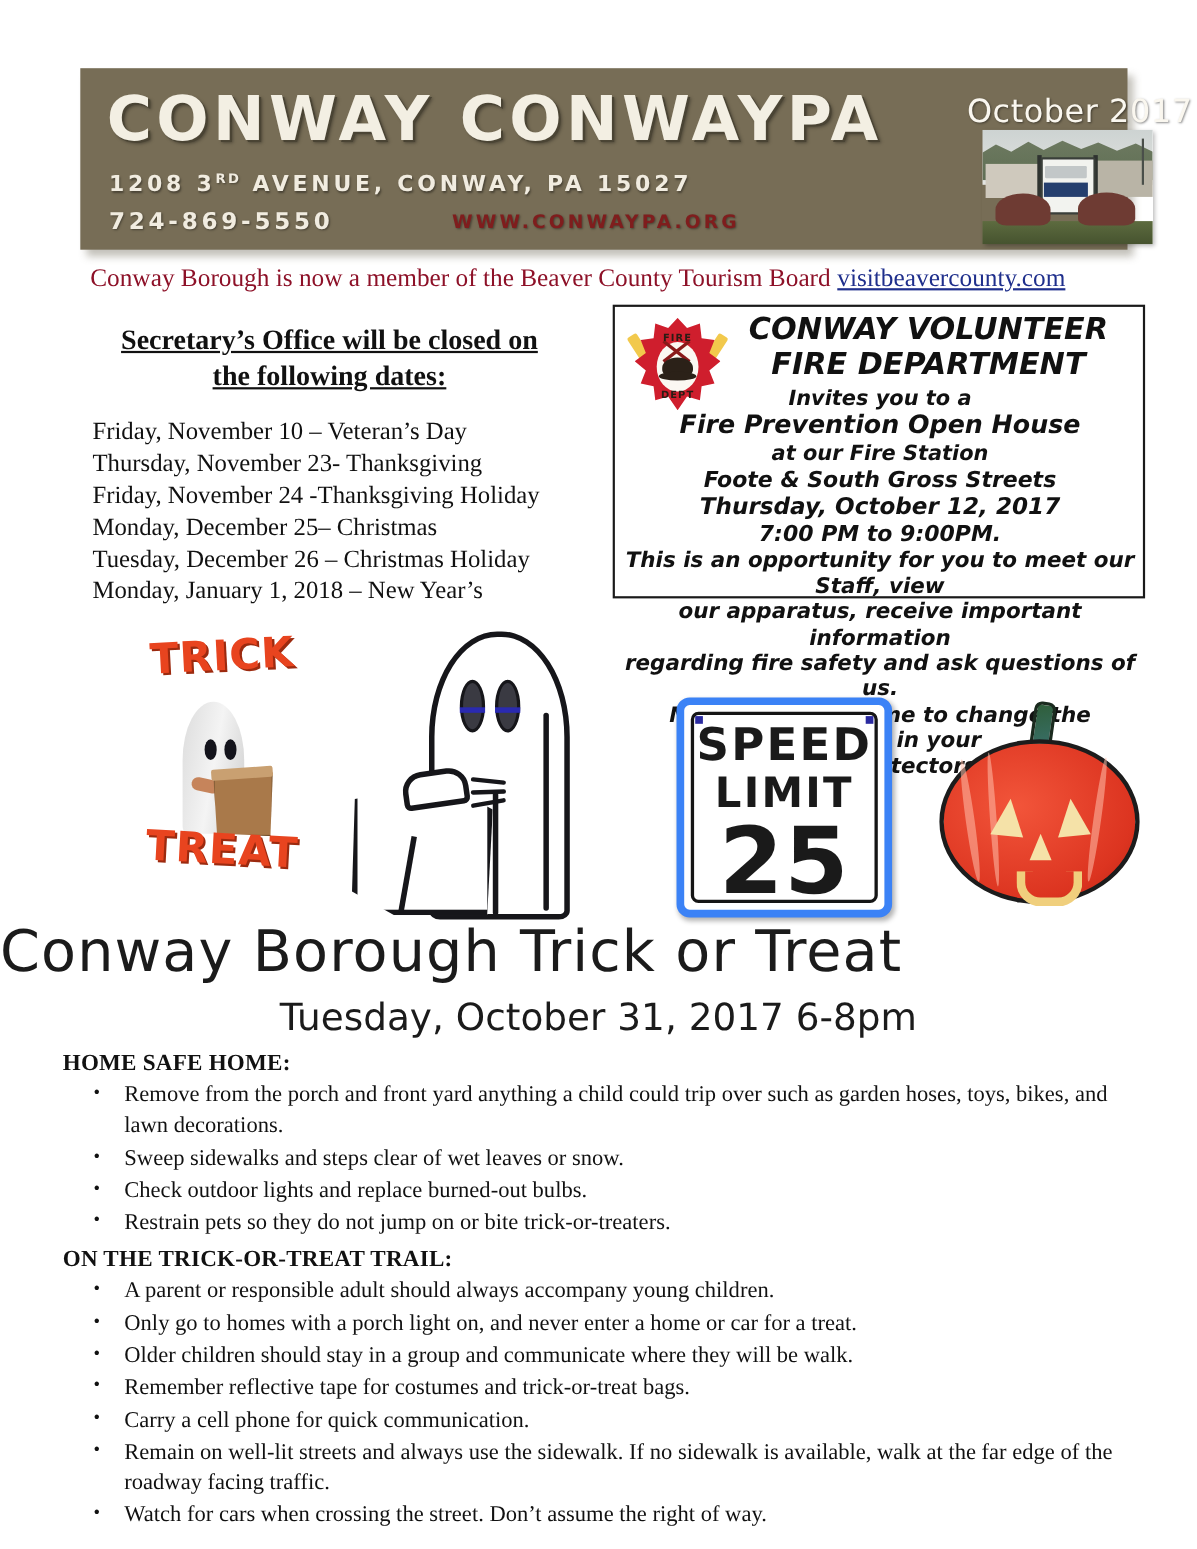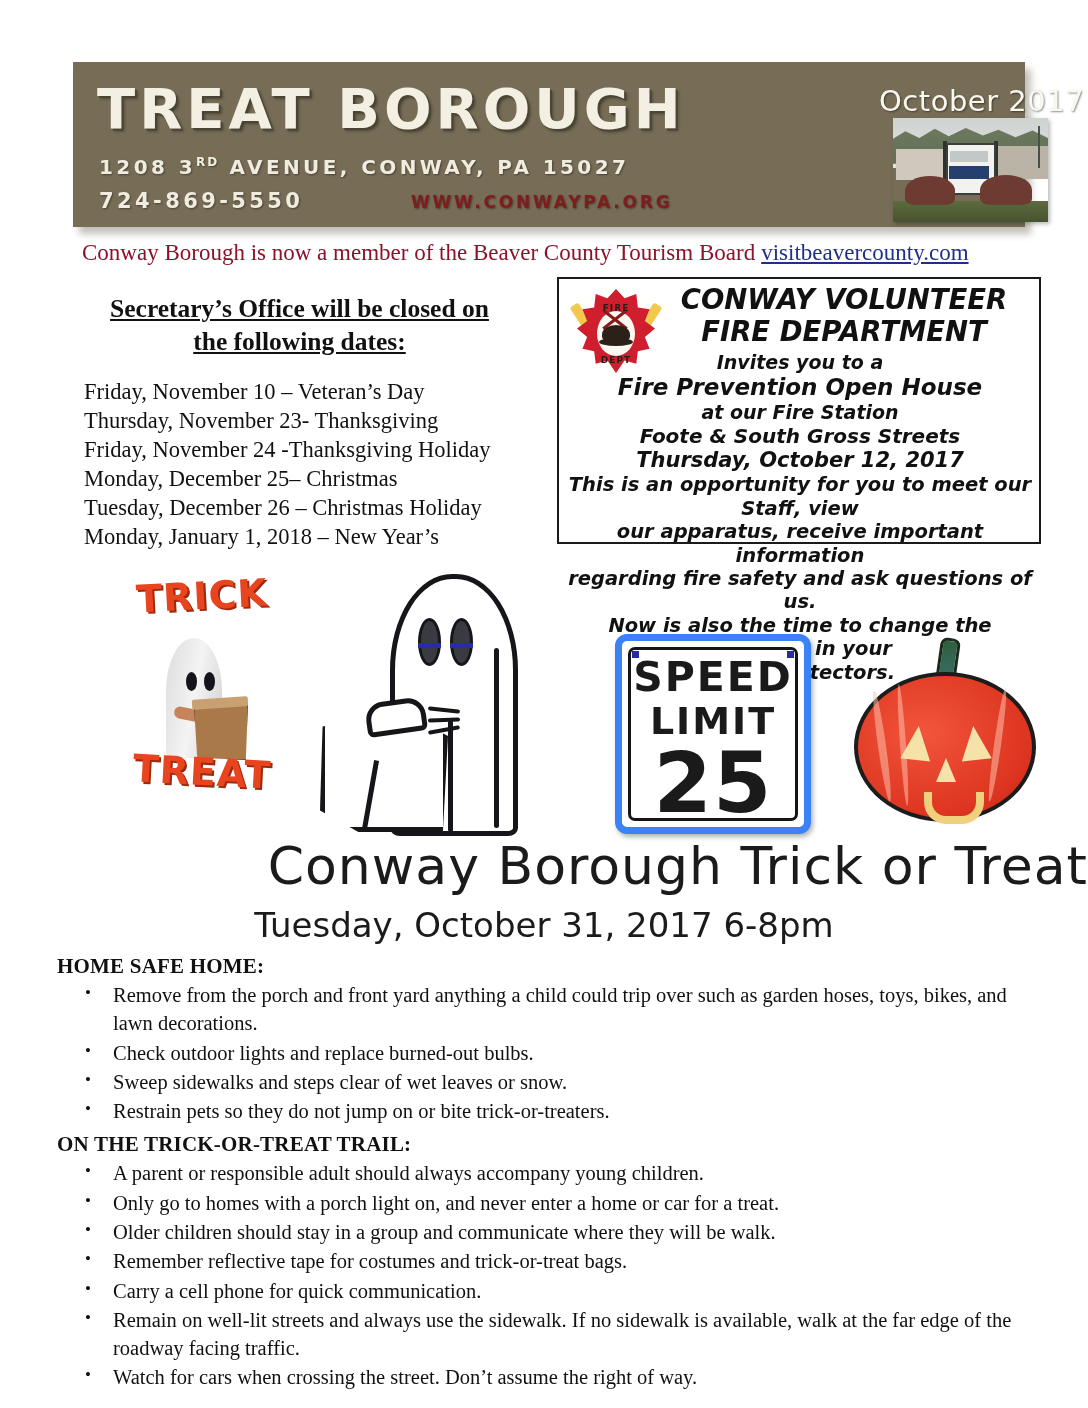--- a/index.html
+++ b/index.html
@@ -398,21 +398,21 @@
   }
   .pk-mouth {
     position:absolute; left:76px; top:154px; width:44px; height:24px;
     border:8px solid #f0cf7d; border-top:none;
     border-radius: 0 0 22px 22px;
   }
 
   
   #tot-title {
     position:absolute; left:0; top:836px; width:1088px;
-    text-align:right;
+    text-align:left;
     font-family:"DejaVu Sans", sans-serif;
     font-size:52px;
     letter-spacing:1px;
     color:#1b1b1b;
     white-space:nowrap;
   }
   #tot-subtitle {
     position:absolute; left:0; top:905px; width:1088px;
     text-align:center;
     font-family:"DejaVu Sans", sans-serif;
@@ -448,21 +448,21 @@
     font-size: 17px;
     top: 0px;
   }
   #tips-head-trail { margin-top: 7px; }
 </style>
 </head>
 <body>
 
 <div id="masthead">
   <div class="banner-bg"></div>
-  <div class="banner-title">TREAT BOROUGH</div>
+  <div class="banner-title">CONWAY CONWAYPA</div>
   <div class="banner-addr"><span>1208  3</span><sup>RD</sup><span> AVENUE, CONWAY, PA  15027</span></div>
   <div class="banner-phone">724-869-5550</div>
   <div class="banner-web">WWW.CONWAYPA.ORG</div>
   <div class="banner-month">October 2017</div>
 </div>
 
 <div id="sign-photo">
   <div class="ph-sky"></div>
   <div class="ph-trees"></div>
   <div class="ph-bldg"></div>
@@ -516,20 +516,21 @@
     <span>CONWAY VOLUNTEER</span><br>
     <span>FIRE DEPARTMENT</span>
   </div>
 
   <div class="fd-body">
     <span class="l fd-invite">Invites you to a</span>
     <span class="l fd-open">Fire Prevention Open House</span>
     <span class="l fd-at">at our Fire Station</span>
     <span class="l fd-where">Foote &amp; South Gross Streets</span>
     <span class="l fd-when">Thursday, October 12, 2017</span>
+    <span class="l fd-time">7:00 PM to 9:00PM.</span>
     <span class="l fd-para">This is an opportunity for you to meet our Staff, view</span>
     <span class="l fd-para">our apparatus, receive important information</span>
     <span class="l fd-para">regarding fire safety and ask questions of us.</span>
     <span class="l fd-para">Now is also the time to change the batteries in your</span>
     <span class="l fd-para">smoke detectors.</span>
   </div>
 </div>
 
 <div id="tot-art">
   <div class="tot-word" id="tot-word-trick">TRICK</div>
@@ -579,22 +580,22 @@
   <div class="pk-mouth"></div>
 </div>
 
 <div id="tot-title">Conway Borough Trick or Treat</div>
 <div id="tot-subtitle">Tuesday, October 31, 2017  6-8pm</div>
 
 <div id="tips">
   <div class="tips-head">HOME SAFE HOME:</div>
   <ul class="tips-list">
     <li>Remove from the porch and front yard anything a child could trip over such as garden hoses, toys, bikes, and lawn decorations.</li>
+    <li>Sweep sidewalks and steps clear of wet leaves or snow.</li>
     <li>Check outdoor lights and replace burned-out bulbs.</li>
-    <li>Sweep sidewalks and steps clear of wet leaves or snow.</li>
     <li>Restrain pets so they do not jump on or bite trick-or-treaters.</li>
   </ul>
   <div class="tips-head" id="tips-head-trail">ON THE TRICK-OR-TREAT TRAIL:</div>
   <ul class="tips-list">
     <li>A parent or responsible adult should always accompany young children.</li>
     <li>Only go to homes with a porch light on, and never enter a home or car for a treat.</li>
     <li>Older children should stay in a group and communicate where they will be walk.</li>
     <li>Remember reflective tape for costumes and trick-or-treat bags.</li>
     <li>Carry a cell phone for quick communication.</li>
     <li>Remain on well-lit streets and always use the sidewalk.  If no sidewalk is available, walk at the far edge of the roadway facing traffic.</li>

